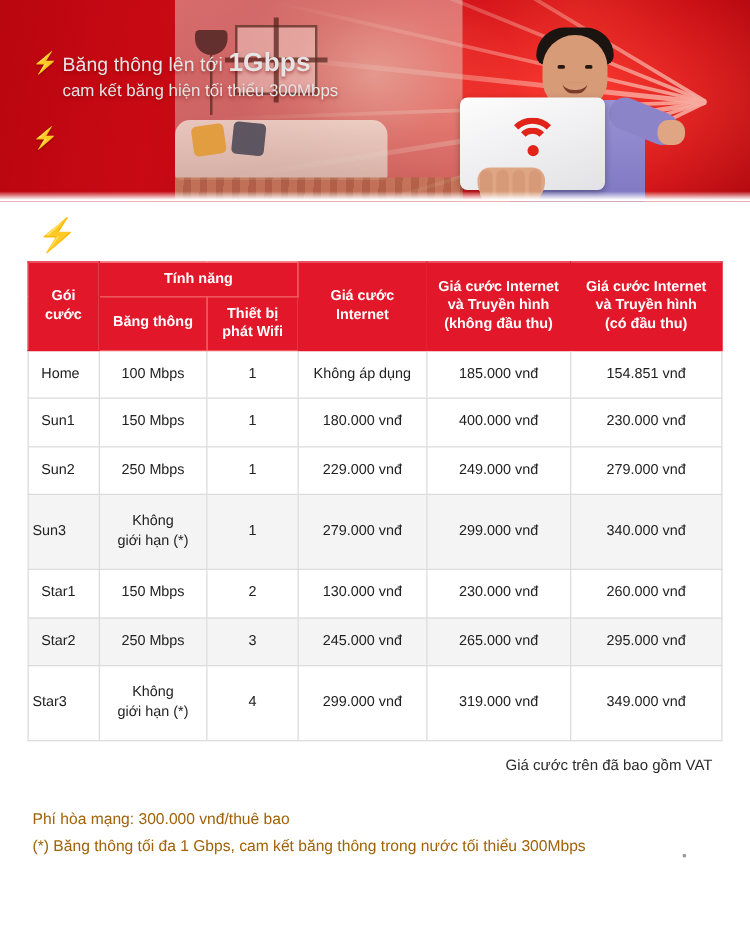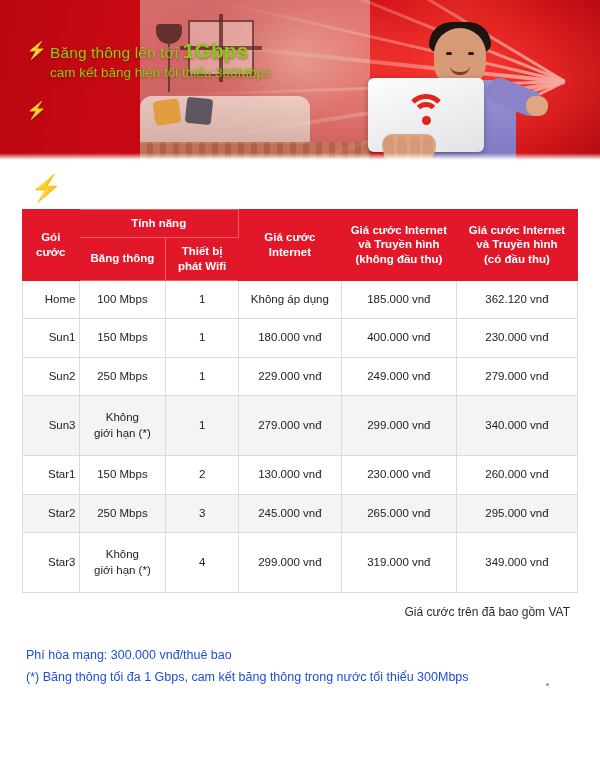--- a/index.html
+++ b/index.html
@@ -91,21 +91,21 @@
   }
 
   
   .banner-text { position: absolute; left: 26px; top: 38px; width: 330px; z-index: 5; }
   .b-item { display: flex; align-items: flex-start; margin-bottom: 16px; }
   .bolt {
     flex: 0 0 auto; width: 14px; margin-top: 4px; margin-right: 10px;
     font-size: 17px; line-height: 1; color: #ffffff; text-align: center;
     text-shadow: 0 1px 2px rgba(0,0,0,.35);
   }
-  .b-lines { color:#84cc16; text-shadow: 0 1px 3px rgba(120,0,0,.55); }
+  .b-lines { color:#e5e5e5; text-shadow: 0 1px 3px rgba(120,0,0,.55); }
   .b-l1 { font-size: 15.5px; line-height: 1.25; letter-spacing: .1px; }
   .b-l1 b { font-size: 21px; font-weight: bold; }
   .b-l2 { font-size: 13.5px; line-height: 1.3; }
 
   
   .section-title {
     display: flex; align-items: center;
     padding: 14px 0 8px 30px;
   }
   .title-bolt { font-size: 26px; color: #e0211f; margin-right: 10px; line-height: 1; }
@@ -130,39 +130,39 @@
   thead th.outer { border-color: #e2182a; }
   tbody td {
     font-size: 11.5px;
     color: #222;
     text-align: center;
     padding: 11px 3px;
     border: 1px solid #dcdcdc;
     line-height: 1.35;
     vertical-align: middle;
   }
-  tbody td.pkg { text-align: right; padding-left: 10px; }
+  tbody td.pkg { text-align: left; padding-left: 10px; }
   tbody tr.alt td { background: #f4f4f4; }
   tbody tr.tall td { padding: 14px 3px; }
 
   .col-pkg   { width: 56px; }
   .col-bw    { width: 86px; }
   .col-wifi  { width: 72px; }
   .col-inet  { width: 102px; }
   .col-tv1   { width: 114px; }
   .col-tv2   { width: 120px; }
 
   
   .vat-note {
     text-align: right; padding: 12px 30px 0 0;
     font-size: 12px; color: #2b2b2b;
   }
   .speck { position: absolute; left: 546px; top: 683px; width: 3px; height: 3px; background: #9a9a9a; border-radius: 50%; }
   .footnotes { padding: 26px 0 0 26px; }
-  .footnotes p { font-size: 12.5px; color: #1d4ed8; line-height: 1.75; }
+  .footnotes p { font-size: 12.5px; color: #a16207; line-height: 1.75; }
 </style>
 </head>
 <body>
 
 <div class="banner">
   <div class="banner-bg"></div>
 
   <div class="streaks">
     <div class="streak" style="width:380px; transform: rotate(-26deg);"></div>
     <div class="streak" style="width:420px; transform: rotate(-17deg);"></div>
@@ -266,21 +266,21 @@
         </th>
       </tr>
     </thead>
     <tbody id="tbody">
         <tr>
           <td class="pkg">Home</td>
           <td>100 Mbps</td>
           <td>1</td>
           <td>Không áp dụng</td>
           <td>185.000 vnđ</td>
-          <td>362.120 vnđ</td>
+          <td>154.851 vnđ</td>
         </tr>
         <tr>
           <td class="pkg">Sun1</td>
           <td>150 Mbps</td>
           <td>1</td>
           <td>180.000 vnđ</td>
           <td>400.000 vnđ</td>
           <td>230.000 vnđ</td>
         </tr>
         <tr>

